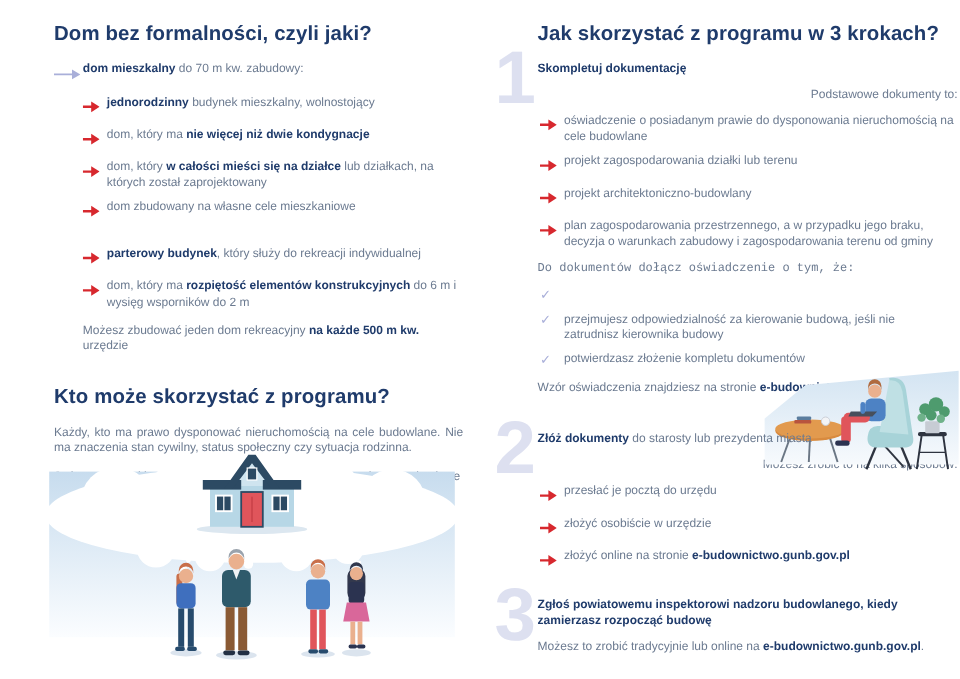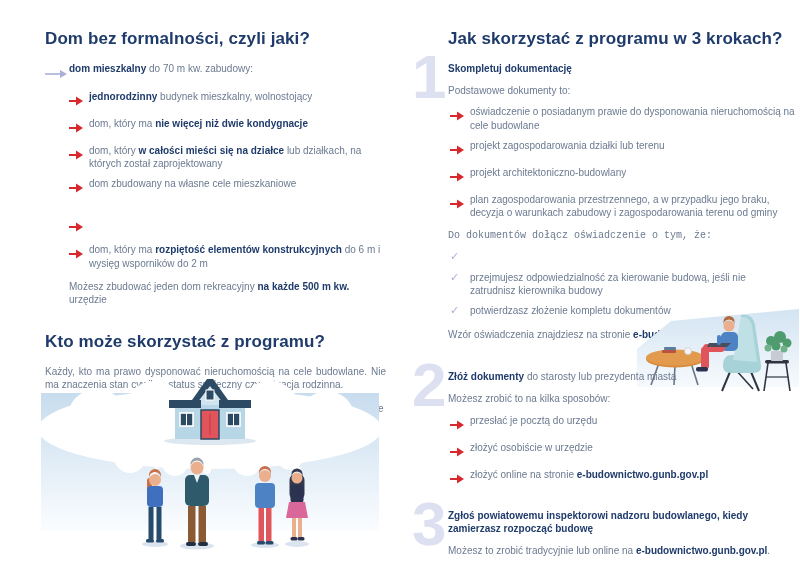--- a/index.html
+++ b/index.html
@@ -2,21 +2,21 @@
 <html><head>
 <meta charset="utf-8">
 <style>
   :root{
     --navy:#1f3b6b; --body:#6b7a90; --red:#d7282e;
     --lav:#a9afd9; --num:#dde0f0;
   }
   *{margin:0;padding:0;box-sizing:border-box;}
   html,body{width:800px;height:566px;background:#ffffff;overflow:hidden;}
   body{font-family:"Liberation Sans","DejaVu Sans",sans-serif;color:var(--body);position:relative;}
-  .col{position:absolute;top:29px;}
+  .col{position:absolute;top:18px;}
   .col-left{left:45px;width:341px;}
   .col-right{left:448px;width:350px;}
   h1{font-size:17px;font-weight:700;color:var(--navy);letter-spacing:.1px;margin-bottom:13px;}
   p,.row p{font-size:10px;line-height:1.32;}
   .b{font-weight:700;color:var(--navy);}
   .row{display:flex;align-items:flex-start;margin-bottom:7px;}
   .row .ic{flex:0 0 auto;}
   .lead .ic{width:24px;padding-top:3px;}
   .sub .row{margin-left:24px;}
   .sub .ic{width:20px;padding-top:2px;}
@@ -24,21 +24,21 @@
   .chk .ic{width:20px;color:var(--lav);font-weight:700;font-size:11px;line-height:1.2;
            font-family:"DejaVu Sans",sans-serif;}
   .note{margin:10px 0 0 24px;}
   .gap{height:12px;}
   .who-h{margin-top:26px;}
   .just{text-align:justify;margin-bottom:10px;}
   .step{position:relative;margin-top:0;}
   .stepnum{position:absolute;left:-36px;top:-16px;font-size:62px;line-height:1;
            font-weight:700;color:var(--num);z-index:0;}
   .steptitle{position:relative;z-index:1;margin-bottom:9px;}
-  .intro{margin-bottom:8px;}
+  .intro{margin-bottom:8px;text-align:right;}
   .intro2{margin:10px 0 8px 0;font-family:Liberation Mono, monospace;}
   .src{margin-top:11px;}
   .step2{margin-top:29px;}
   .step3{margin-top:21px;}
   .illus-left{position:absolute;left:35px;top:371px;}
   .illus-right{position:absolute;left:637px;top:297px;}
   .chk p{max-width:300px;}
 </style>
 </head>
 <body>
@@ -87,20 +87,21 @@
   </div>
 
   <div class="gap"></div>
 
   <div class="sub">
     <div class="row">
       <span class="ic"><svg width="14" height="10" viewBox="0 0 14 10">
             <line x1="0" y1="5" x2="8" y2="5" stroke="#d7282e" stroke-width="2"></line>
             <path d="M7,0.5 L14,5 L7,9.5 Z" fill="#d7282e"></path>
           </svg></span>
+      <p><span class="b">parterowy budynek</span><span>, który służy do rekreacji indywidualnej</span></p>
     </div>
     <div class="row">
       <span class="ic"><svg width="14" height="10" viewBox="0 0 14 10">
             <line x1="0" y1="5" x2="8" y2="5" stroke="#d7282e" stroke-width="2"></line>
             <path d="M7,0.5 L14,5 L7,9.5 Z" fill="#d7282e"></path>
           </svg></span>
       <p><span>dom, który ma </span><span class="b">rozpiętość elementów konstrukcyjnych</span><span> do 6 m i wysięg wsporników do 2 m</span></p>
     </div>
   </div>
   <p class="note"><span>Możesz zbudować jeden dom rekreacyjny </span><span class="b">na każde 500 m kw.</span><span> urzędzie</span></p>

